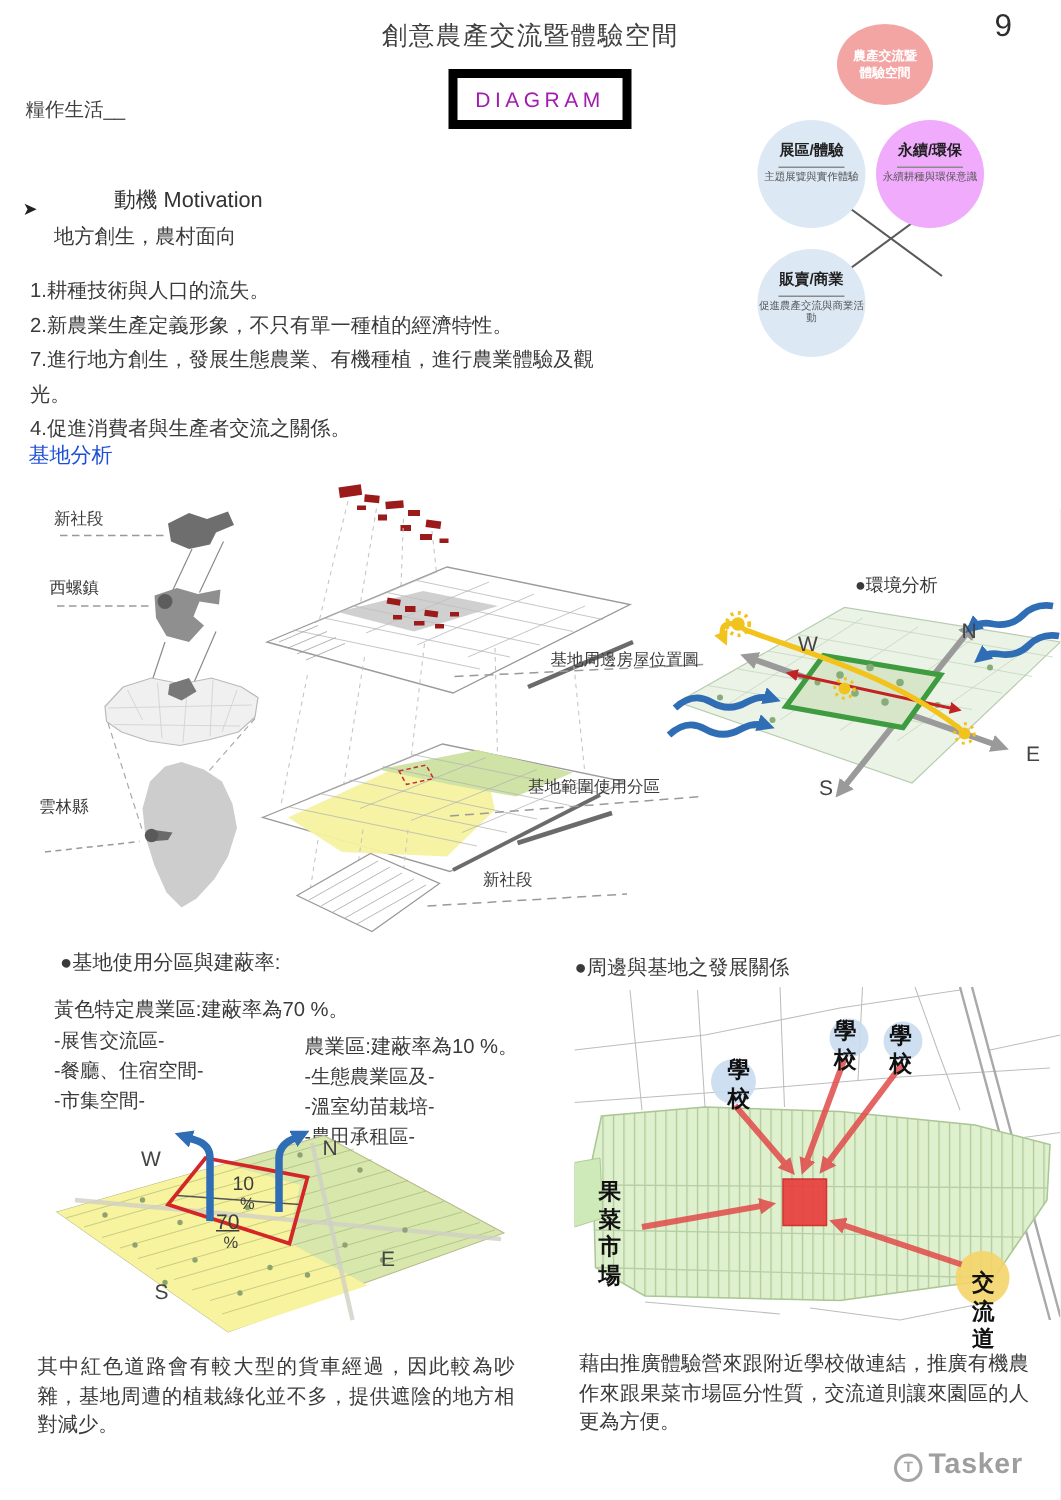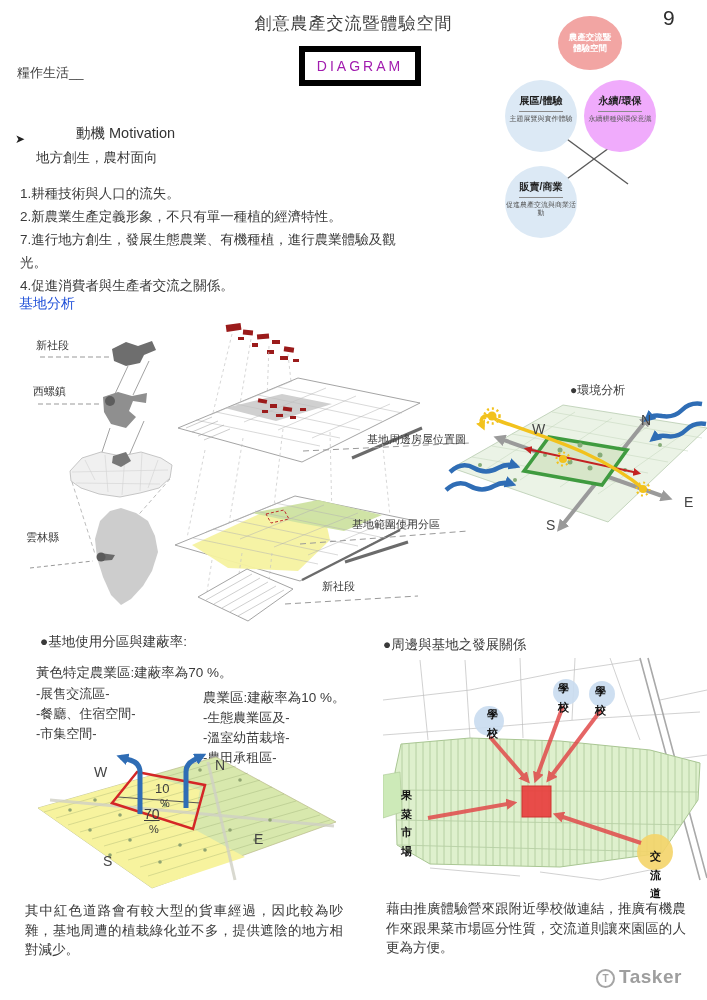--- a/index.html
+++ b/index.html
@@ -29,21 +29,21 @@
   .motiv-list{left:20px;top:182px;width:400px;font-size:13.5px;line-height:23px;}
 
   .sec-head{font-size:14px;color:#1d4ed8;}
   .lbl{font-size:11px;color:#3a3a3a;white-space:nowrap;}
   .compass{font-size:14px;color:#444;}
   .mapnum{color:#3d3d3d;}
 
   .cov-title{font-size:13.5px;white-space:nowrap;}
   .cov-item{font-size:13px;white-space:nowrap;}
 
-  .vtext{width:17px;font-size:11px;font-weight:bold;color:#111;line-height:18.5px;
+  .vtext{width:17px;font-size:15px;font-weight:bold;color:#111;line-height:18.5px;
          word-break:break-all;text-align:center;}
 
   .note{font-size:13.5px;line-height:19.5px;color:#3a3a3a;text-align:justify;}
 
   .watermark{left:596px;top:966px;display:flex;align-items:center;}
   .wm-icon{width:15px;height:15px;border:2px solid #a5a5a5;border-radius:50%;
            display:flex;align-items:center;justify-content:center;
            font-size:10px;font-weight:bold;color:#a5a5a5;margin-right:4px;margin-top:3px;}
   .wm-label{font-size:19px;font-weight:bold;color:#9e9e9e;letter-spacing:0.5px;}
 </style>

